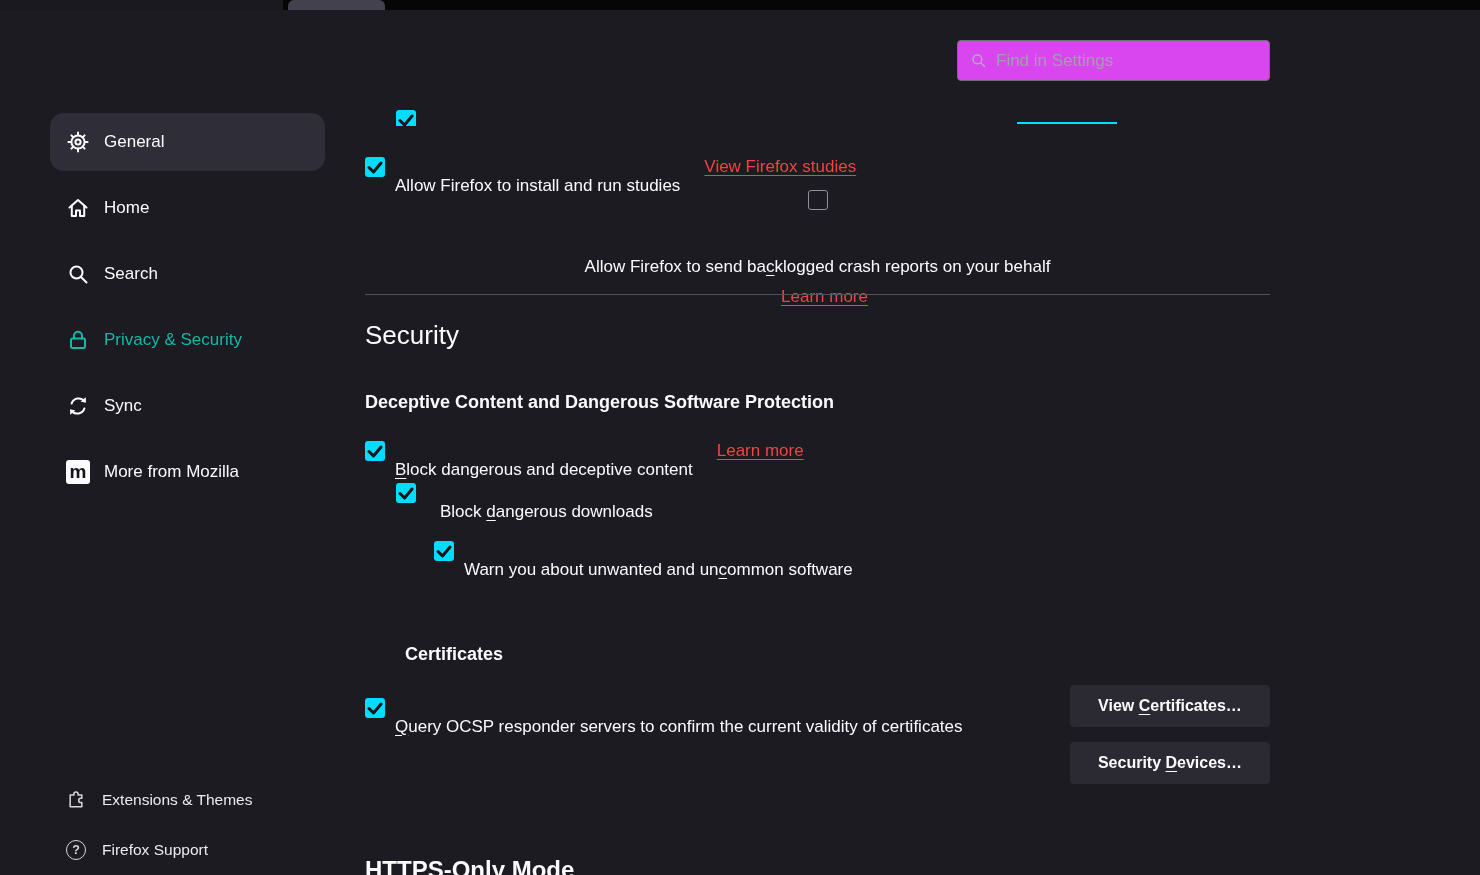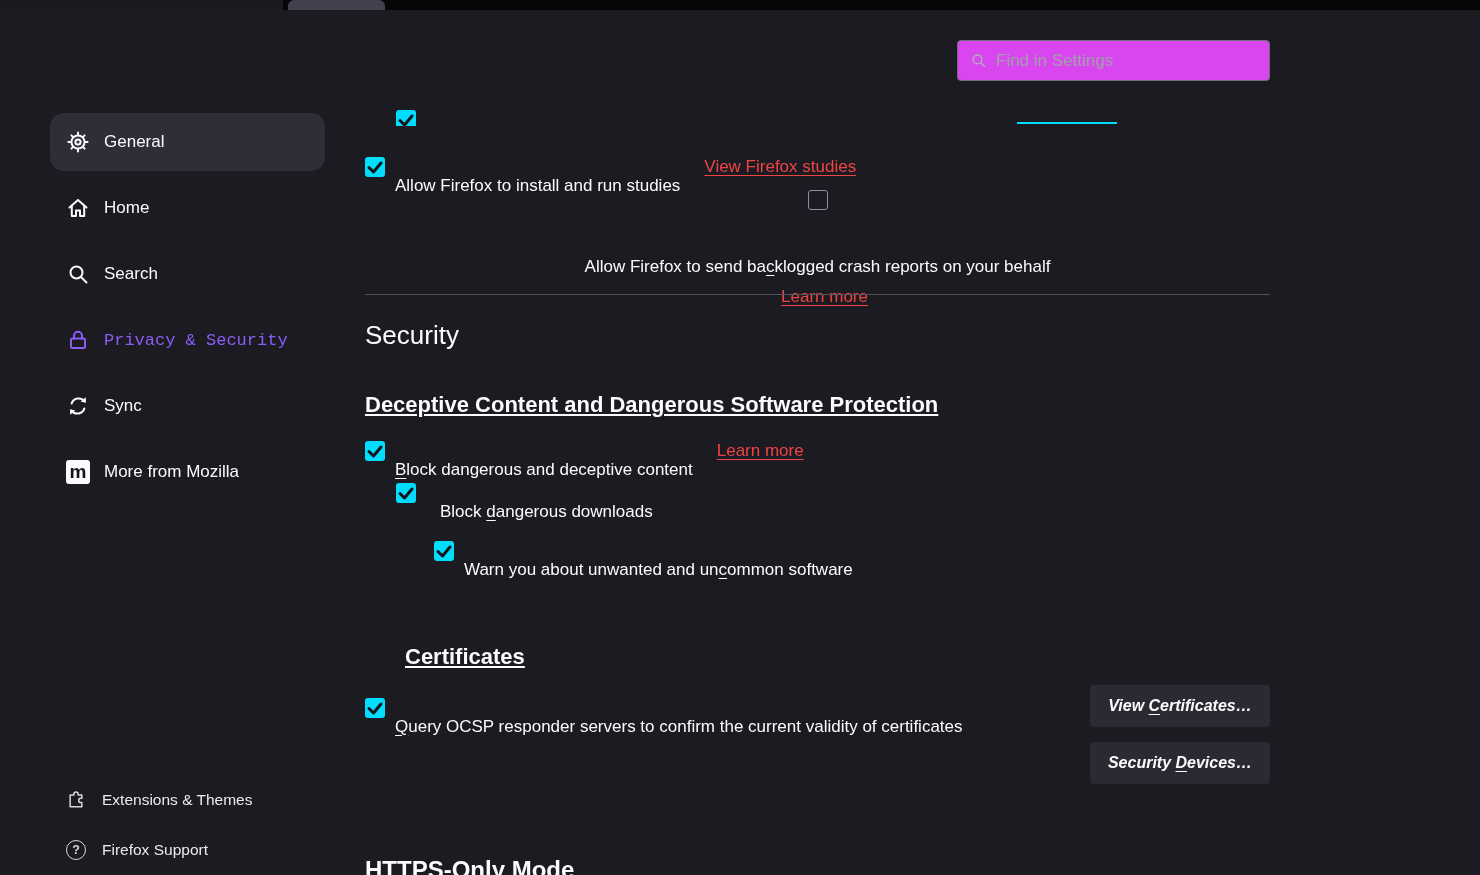--- a/index.html
+++ b/index.html
@@ -29,21 +29,21 @@
   .searchbox input::placeholder { color:#a0a0ab; }
 
   
   .sidebar { position:absolute; left:50px; top:113px; width:275px; }
   .sb-item {
     display:flex; align-items:center; height:58px; margin-bottom:8px;
     border-radius:4px; cursor:pointer; color:#fbfbfe;
   }
   .sb-item .ic { width:24px; height:24px; margin-left:16px; margin-right:14px; flex:none; display:flex; align-items:center; justify-content:center; }
   .sb-item.hover { background:#2f2e38;border-radius:14px; }
-  .sb-item.selected { color:#8b5cf6;font-family:Liberation Mono, monospace; }
+  .sb-item.selected { color:#14b8a6; }
   .sb-label { font-size:17px; }
   .moz-box {
     width:24px; height:24px; background:#fbfbfe; color:#15141a; border-radius:3px;
     display:flex; align-items:center; justify-content:center;
     font-weight:700; font-size:19px; line-height:1; padding-bottom:2px;
   }
   .side-footer { position:absolute; left:50px; top:779px; width:275px; }
   .sf-item { display:flex; align-items:center; height:42px; margin-bottom:8px; cursor:pointer; color:#eaeaef; }
   .sf-item .ic { width:20px; height:20px; margin-left:16px; margin-right:16px; flex:none; display:flex; align-items:center; justify-content:center; }
   .sf-label { font-size:15.5px; }
@@ -58,30 +58,30 @@
   .abs { position:absolute; left:0; }
   .row { display:flex; align-items:center; gap:10px; height:42px; width:100%; }
   .cb { width:20px; height:20px; border-radius:3px; flex:none; display:flex; align-items:center; justify-content:center; cursor:pointer; }
   .cb.checked { background:#00ddff; }
   .cb.un { border:1.5px solid #8f8f9d; background:transparent; }
   .lbl { color:#fbfbfe;margin-top:37px; }
   .ak { text-decoration:underline; text-underline-offset:3px; }
   .link { color:#ef4444; text-decoration:underline; text-underline-offset:3px; margin-left:14px; cursor:pointer; }
   .divider { position:absolute; left:0; width:905px; height:1px; background:#52525a; }
   .h1 { font-size:26px; font-weight:400; color:#fbfbfe; }
-  .h2 { font-size:22px; font-weight:700; color:#fbfbfe;text-decoration:underline; }
+  .h2 { font-size:18px; font-weight:700; color:#fbfbfe; }
   .clip-row { position:absolute; left:0; top:100px; width:905px; height:26px; overflow:hidden; }
   .clip-cb { position:absolute; left:31px; top:10px; }
   .clip-underline { position:absolute; left:652px; top:22px; width:100px; height:2px; background:#00ddff; cursor:pointer; }
   .ocsp-text { max-width:580px; line-height:36px; }
   .btn-col { position:absolute; right:0; top:685px; display:flex; flex-direction:column; gap:15px; align-items:stretch; }
   .btn {
     background:#2b2a33; color:#fbfbfe; border:none; border-radius:4px;
     font-family:inherit; font-size:16px; font-weight:600;
-    padding:12px 18px; cursor:pointer; text-align:center; white-space:nowrap;font-style:italic;
+    padding:12px 28px; cursor:pointer; text-align:center; white-space:nowrap;
   }
   .h-https { font-size:24px; font-weight:700; }
 </style>
 </head>
 <body>
 
 <div class="tabstrip">
   <div class="tabstrip-left"></div>
   <div class="tabstrip-tab"></div>
 </div>

